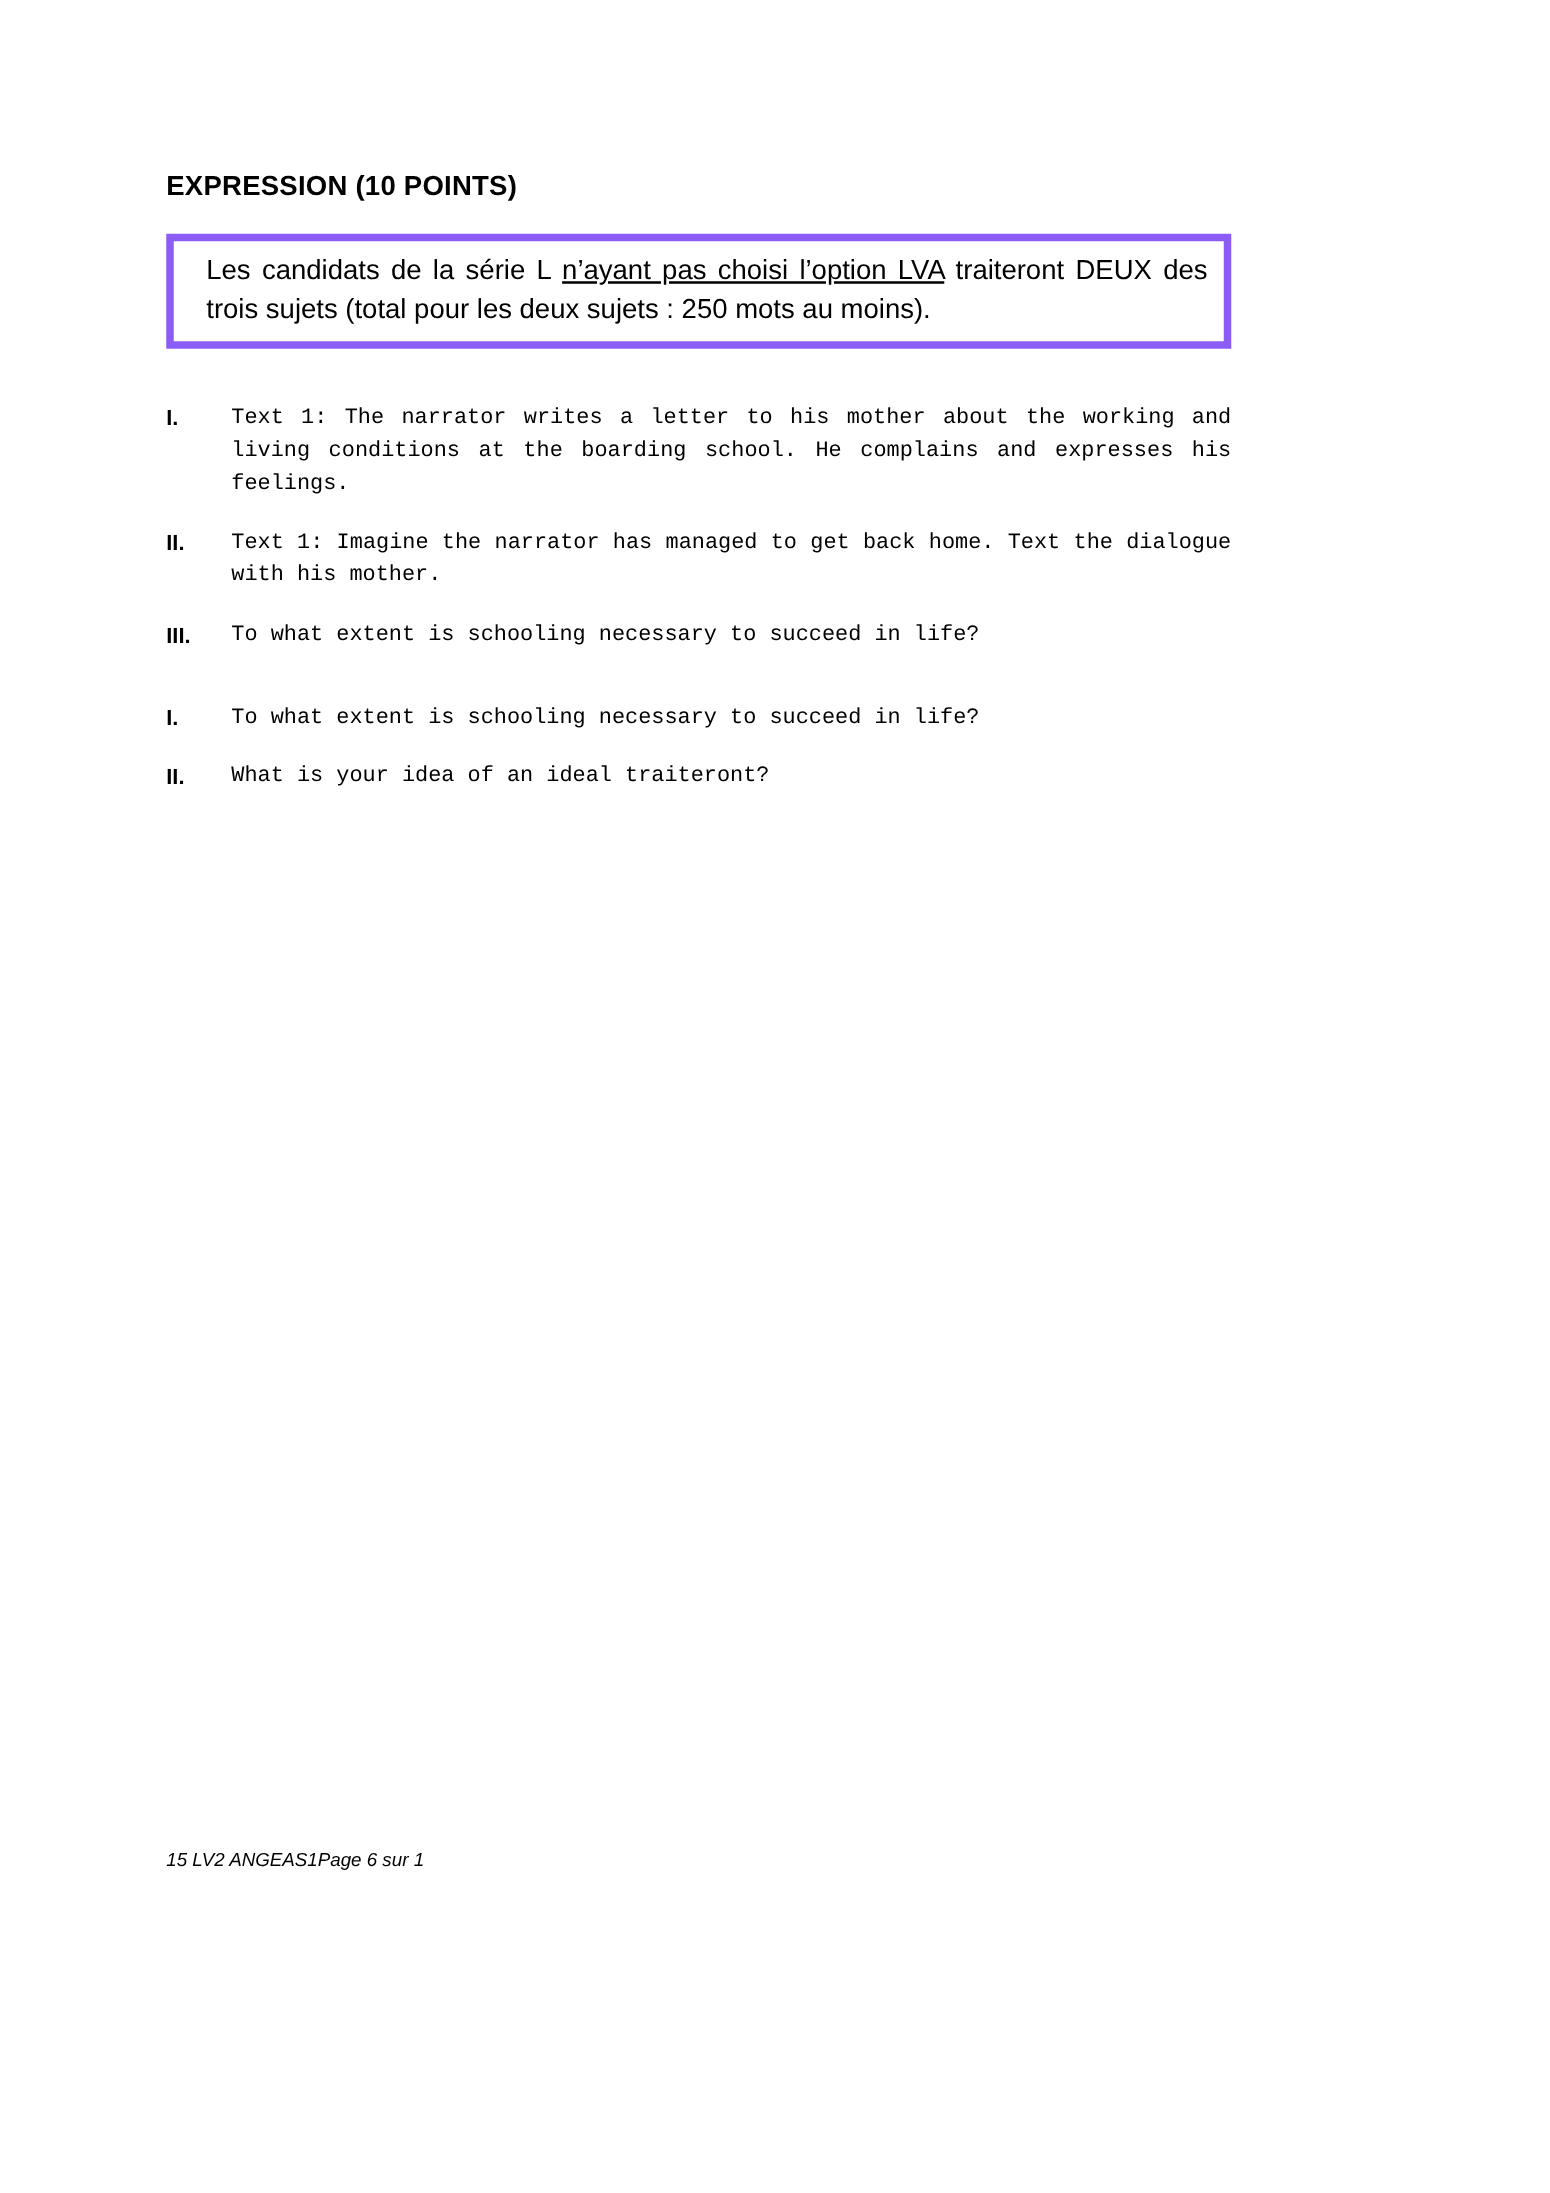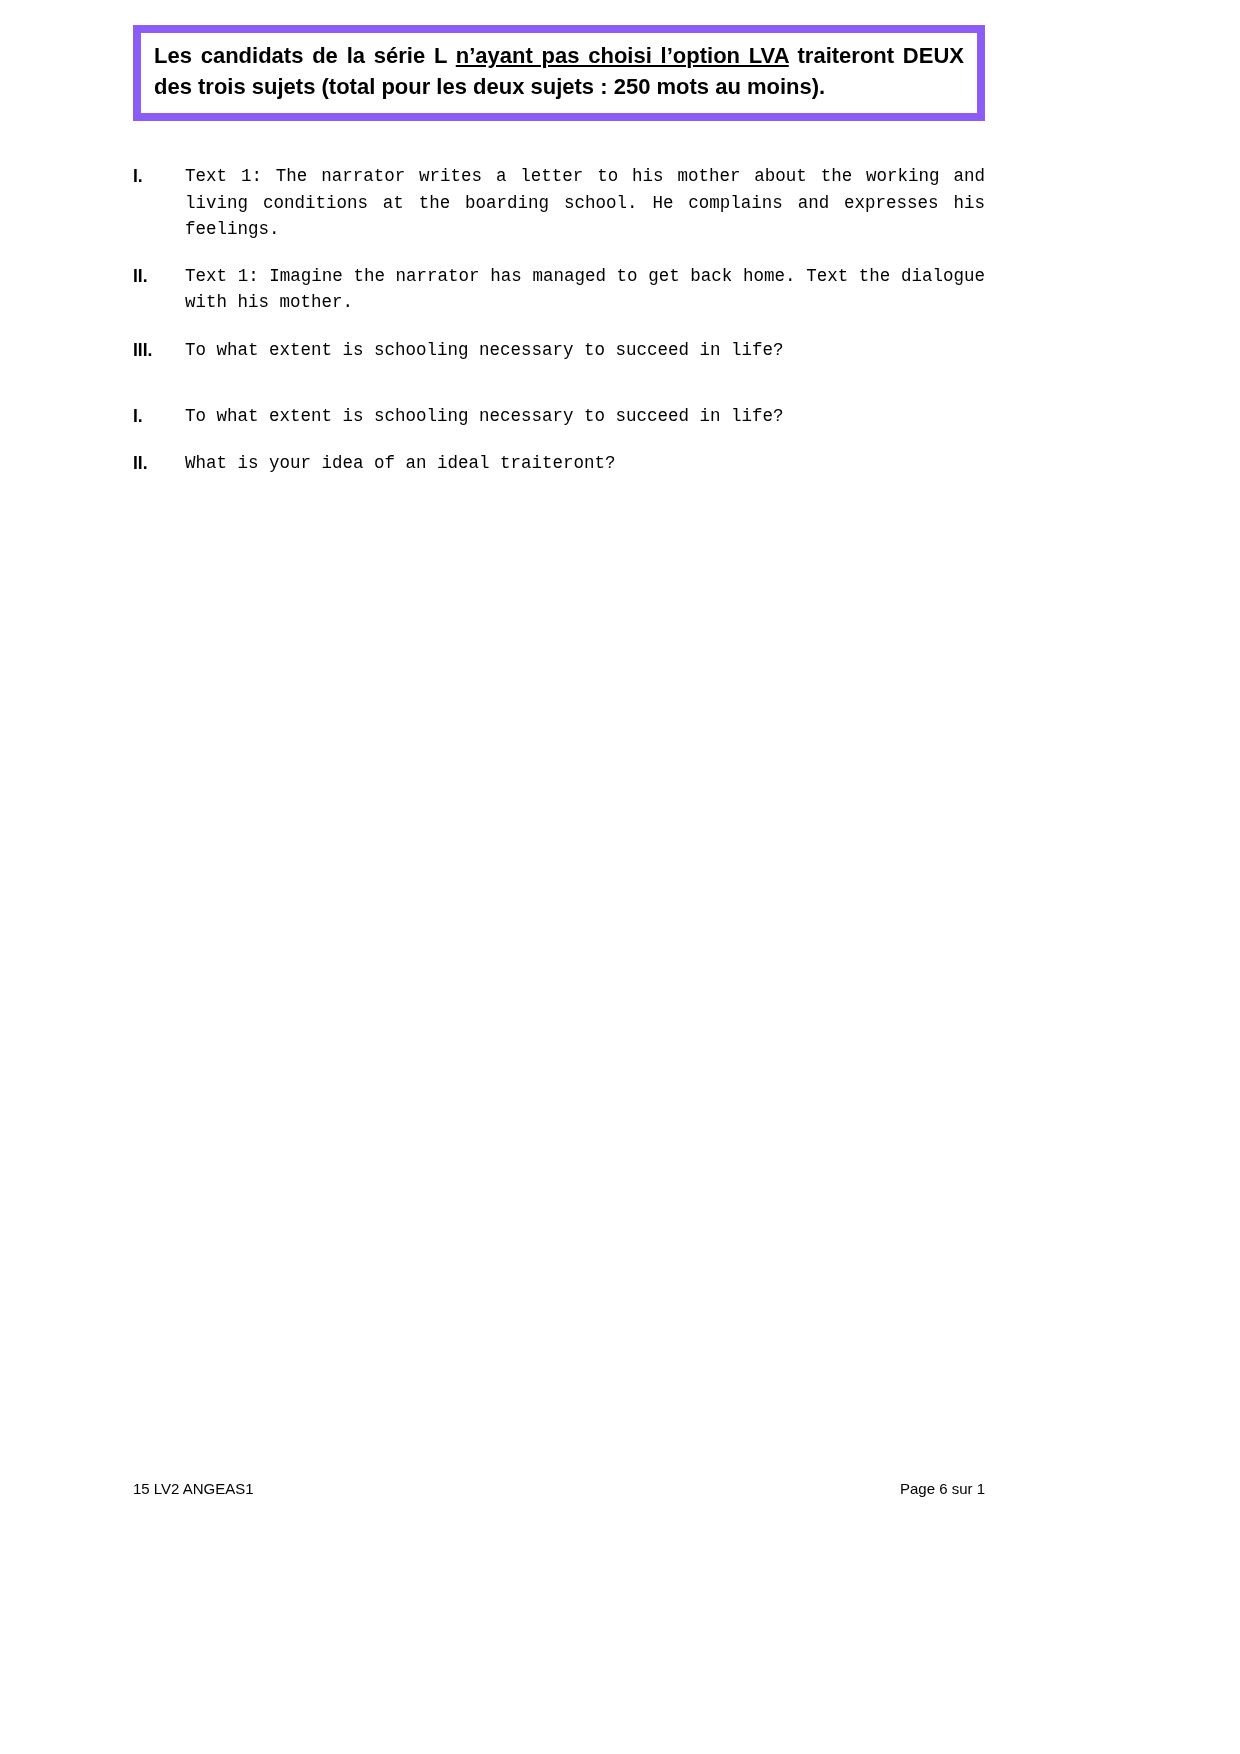--- a/index.html
+++ b/index.html
@@ -22,24 +22,24 @@
     width: 852px;
   }
   .title {
     margin-top: 136px;
     font-size: 22px;
     font-weight: bold;
     letter-spacing: 0.2px;
   }
   .box {
     margin-top: 25px;
-    border: 8px solid #8b5cf6;
-    padding: 7px 13px 11px 13px;
+    border: 6px solid #8b5cf6;
+    padding: 7px 13px 11px 26px;
     font-size: 22px;
-    font-weight: bold;
+    font-weight: normal;
     text-align: justify;
     line-height: 1.42;
   }
   .u { text-decoration: underline; }
   .list {
     margin-top: 42px;
   }
   .list-2 {
     margin-top: 40px;
   }
@@ -61,30 +61,31 @@
   }
   .box-2 {
     margin-top: 22px;
   }
   .footer {
     position: absolute;
     left: 133px;
     top: 1480px;
     width: 852px;
     display: flex;
-    justify-content: space-between;
     font-size: 15px;
+    font-style: italic;
   }
 </style>
 </head>
 <body>
 
 <div class="page">
   <div class="content">
 
+    <div class="title">EXPRESSION (10 POINTS)</div>
 
     <div class="box"><span>Les candidats de la série L </span><span class="u">n’ayant pas choisi l’option LVA</span><span> traiteront DEUX des trois sujets (total pour les deux sujets : 250 mots au moins).</span></div>
 
     <div class="list">
       <div class="item">
         <span class="num">I.</span>
         <span class="txt">Text 1: The narrator writes a letter to his mother about the working and living conditions at the boarding school. He complains and expresses his feelings.</span>
       </div>
       <div class="item">
         <span class="num">II.</span>

